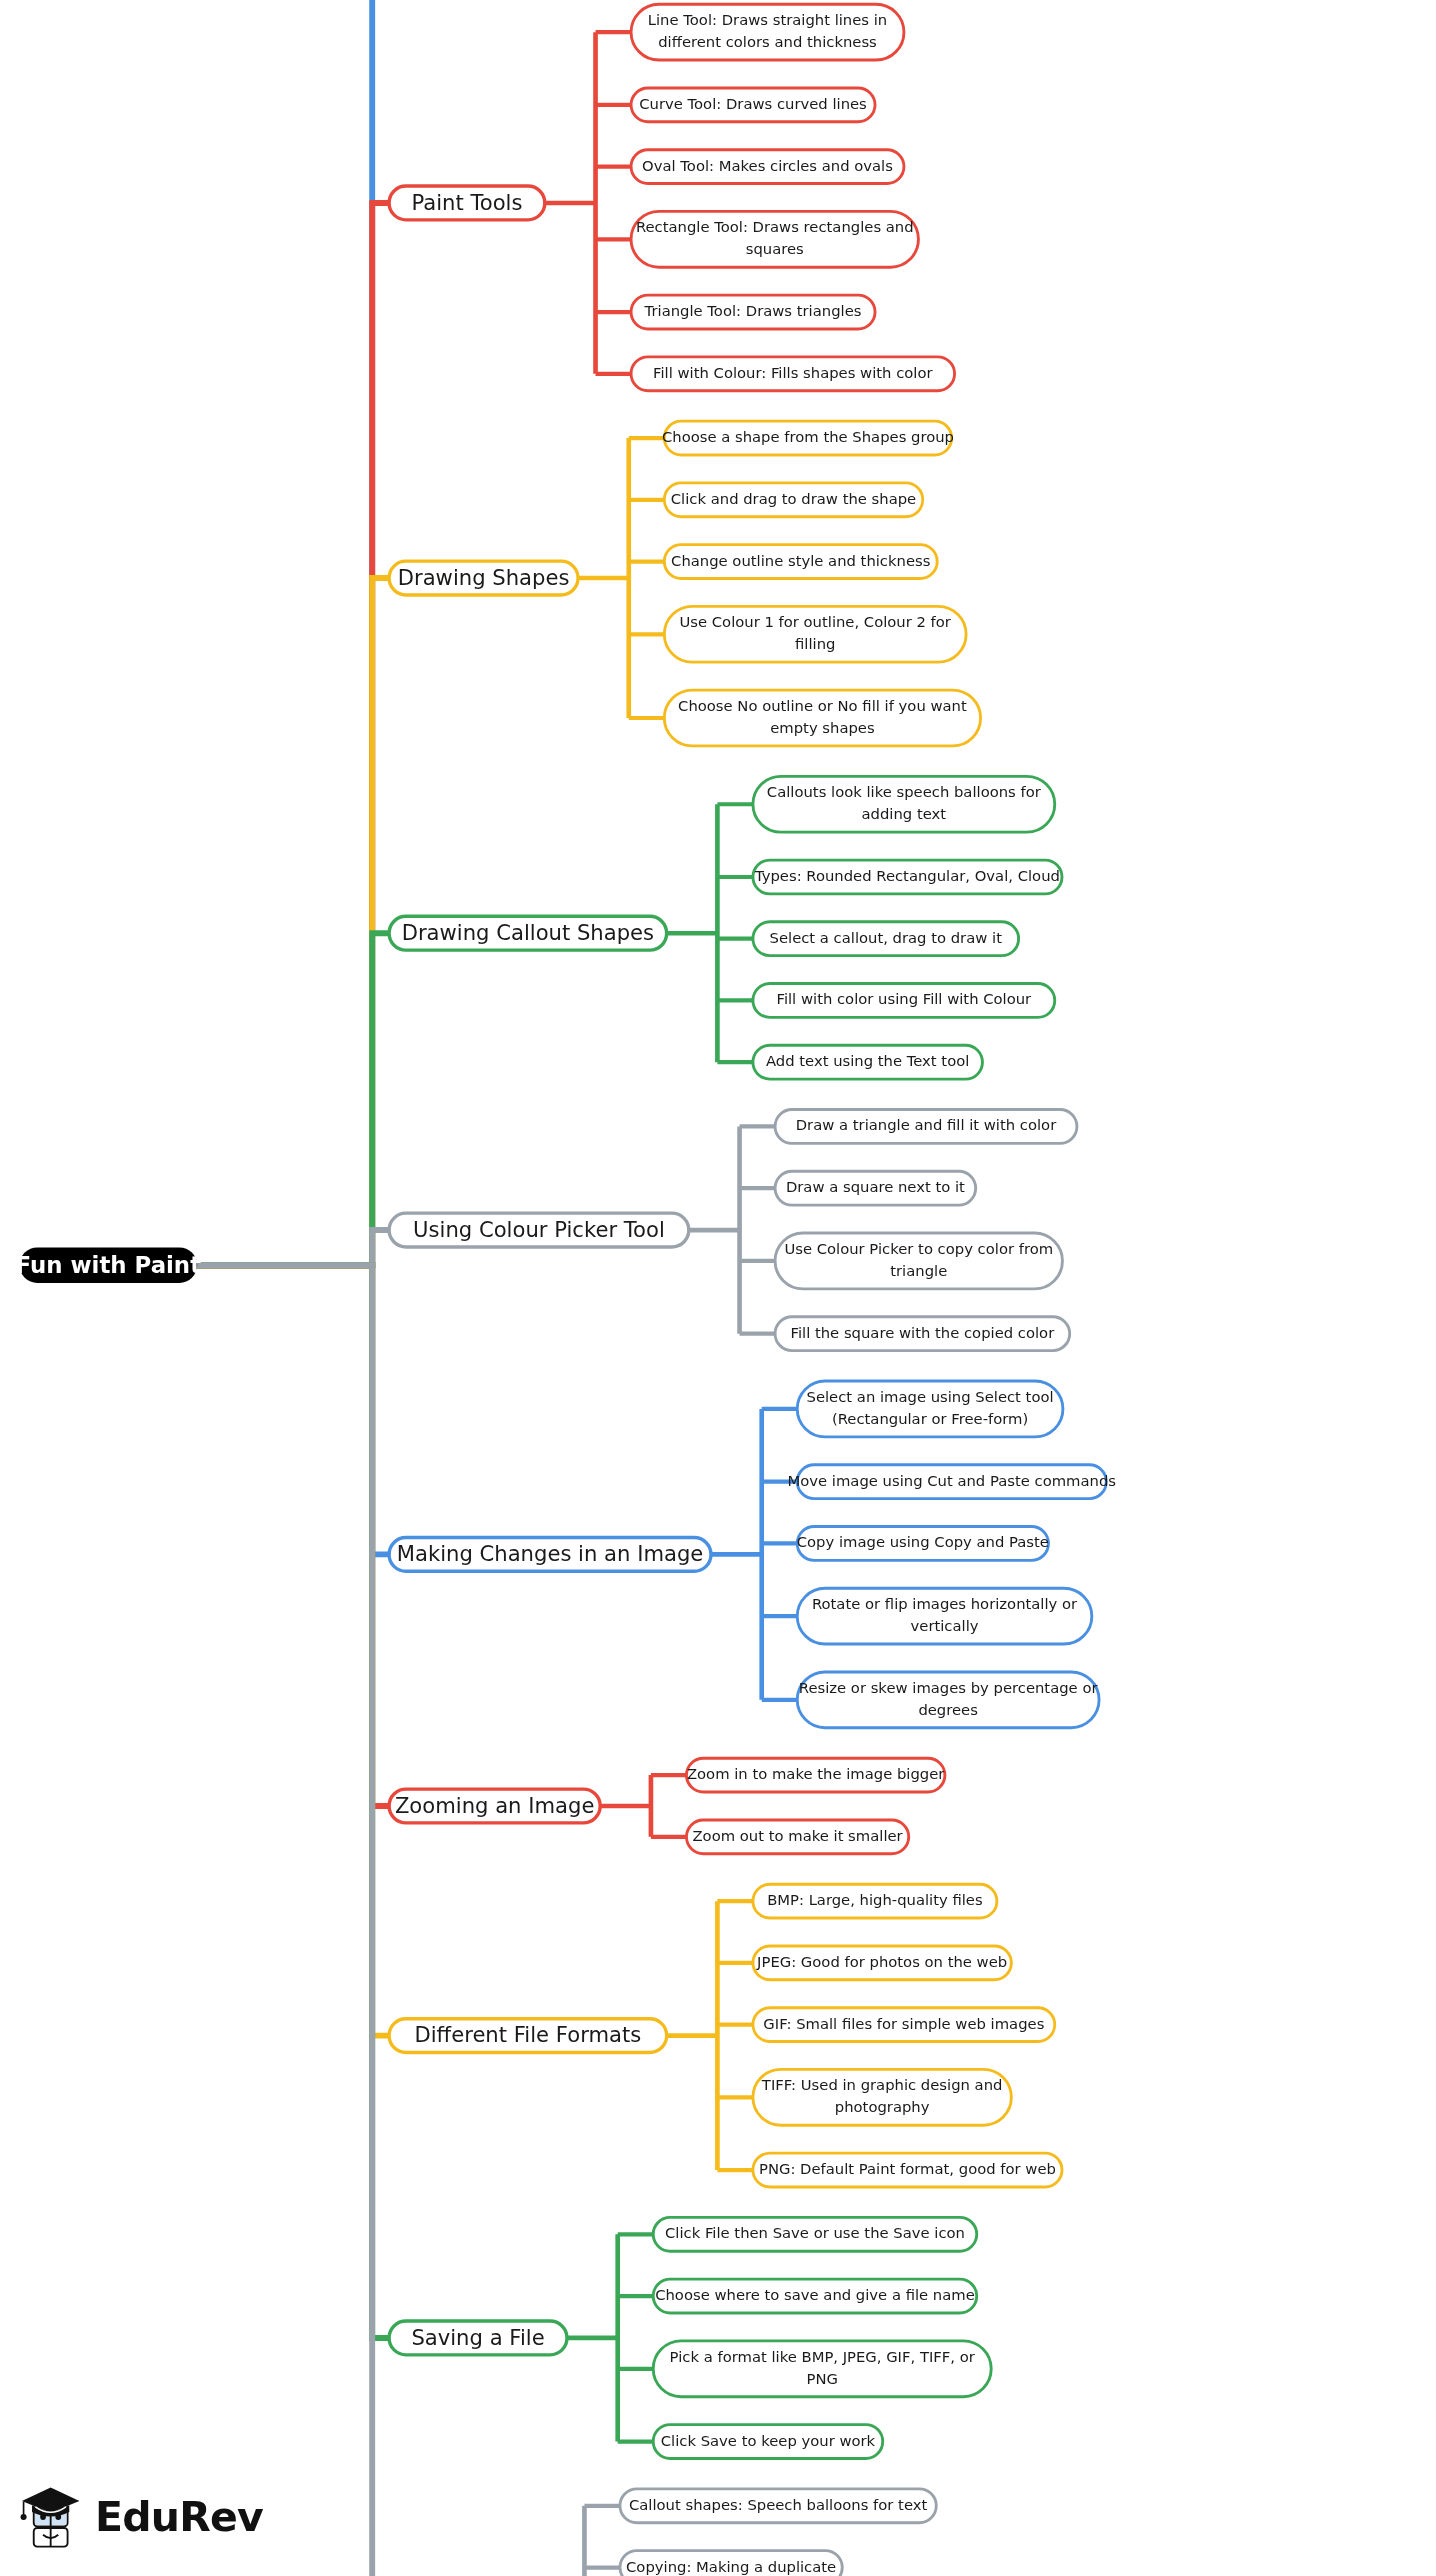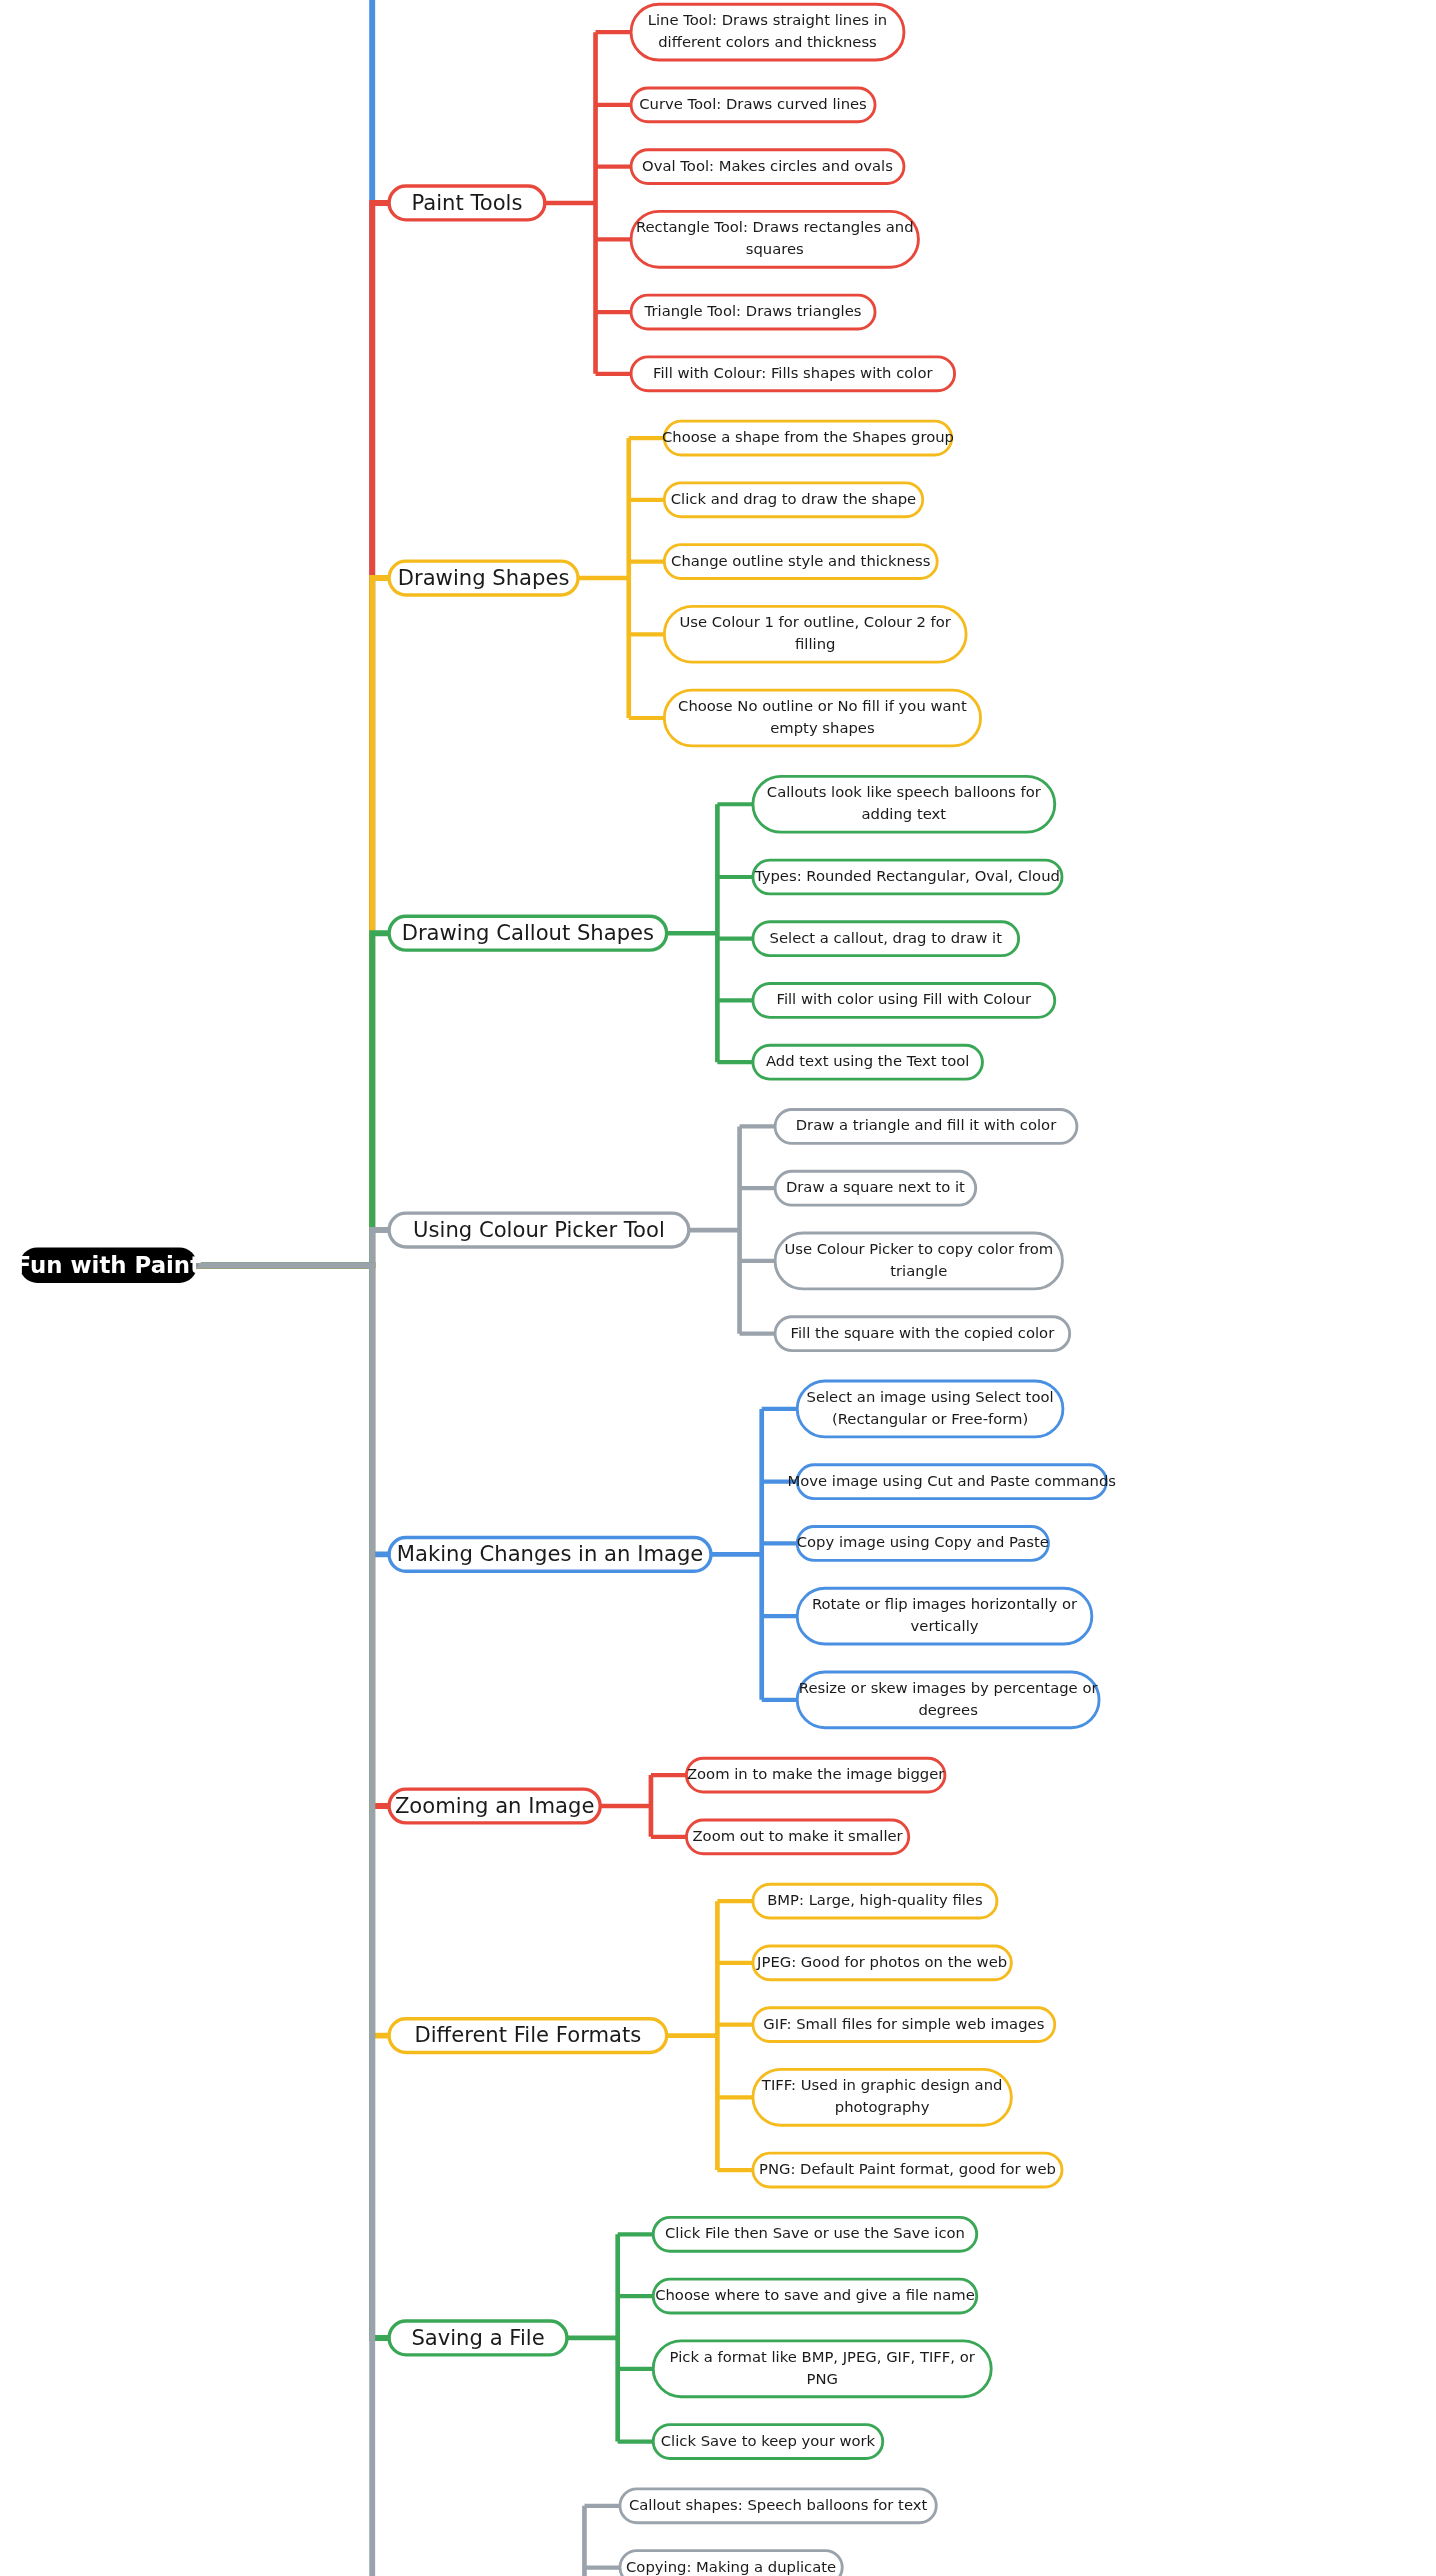--- a/index.html
+++ b/index.html
@@ -358,14 +358,33 @@
       <g>
         <rect class="node-box" x="460" y="3095.5" width="171" height="40" rx="20" ry="20" stroke="#9aa3ab" stroke-width="4"></rect>
         <text class="node-text branch-text" x="545.5" y="3116.5">Tech Terms</text>
       </g>
       <g>
         <rect class="root-box" x="23" y="1475" width="210" height="42" rx="21" ry="21"></rect>
         <text class="root-text" x="128" y="1497">Fun with Paint</text>
       </g>
     </svg>
 
+  <div id="edurev-logo">
+    <div class="mark">
+      <svg viewBox="0 0 74 78" width="63" height="66" aria-hidden="true">
+        <rect x="16" y="28" width="40" height="22" rx="4" fill="#ffffff" stroke="#111" stroke-width="2.2"></rect>
+        <rect x="17.5" y="29.5" width="37" height="19" fill="#cfe3f5"></rect>
+        <rect x="16" y="52" width="40" height="22" rx="4" fill="#ffffff" stroke="#111" stroke-width="2.2"></rect>
+        <path d="M36 28 L36 74" stroke="#111" stroke-width="2.2" fill="none"></path>
+        <circle cx="27" cy="39" r="3.4" fill="#111"></circle>
+        <circle cx="45" cy="39" r="3.4" fill="#111"></circle>
+        <path d="M27 60 Q36 68 45 60" stroke="#111" stroke-width="2.2" fill="none"></path>
+        <path d="M36 4 L70 20 L36 34 L2 20 Z" fill="#111"></path>
+        <path d="M14 25 L14 33 Q36 44 58 33 L58 25 L36 34 Z" fill="#111"></path>
+        <path d="M18 27 Q36 40 54 27" stroke="#ffffff" stroke-width="1.8" fill="none"></path>
+        <path d="M4 21 L4 36" stroke="#111" stroke-width="2" fill="none"></path>
+        <circle cx="4" cy="39" r="3.6" fill="#111"></circle>
+      </svg>
+    </div>
+    <div class="wordmark">EduRev</div>
+  </div>
 </div>
 
 
 </body></html>

